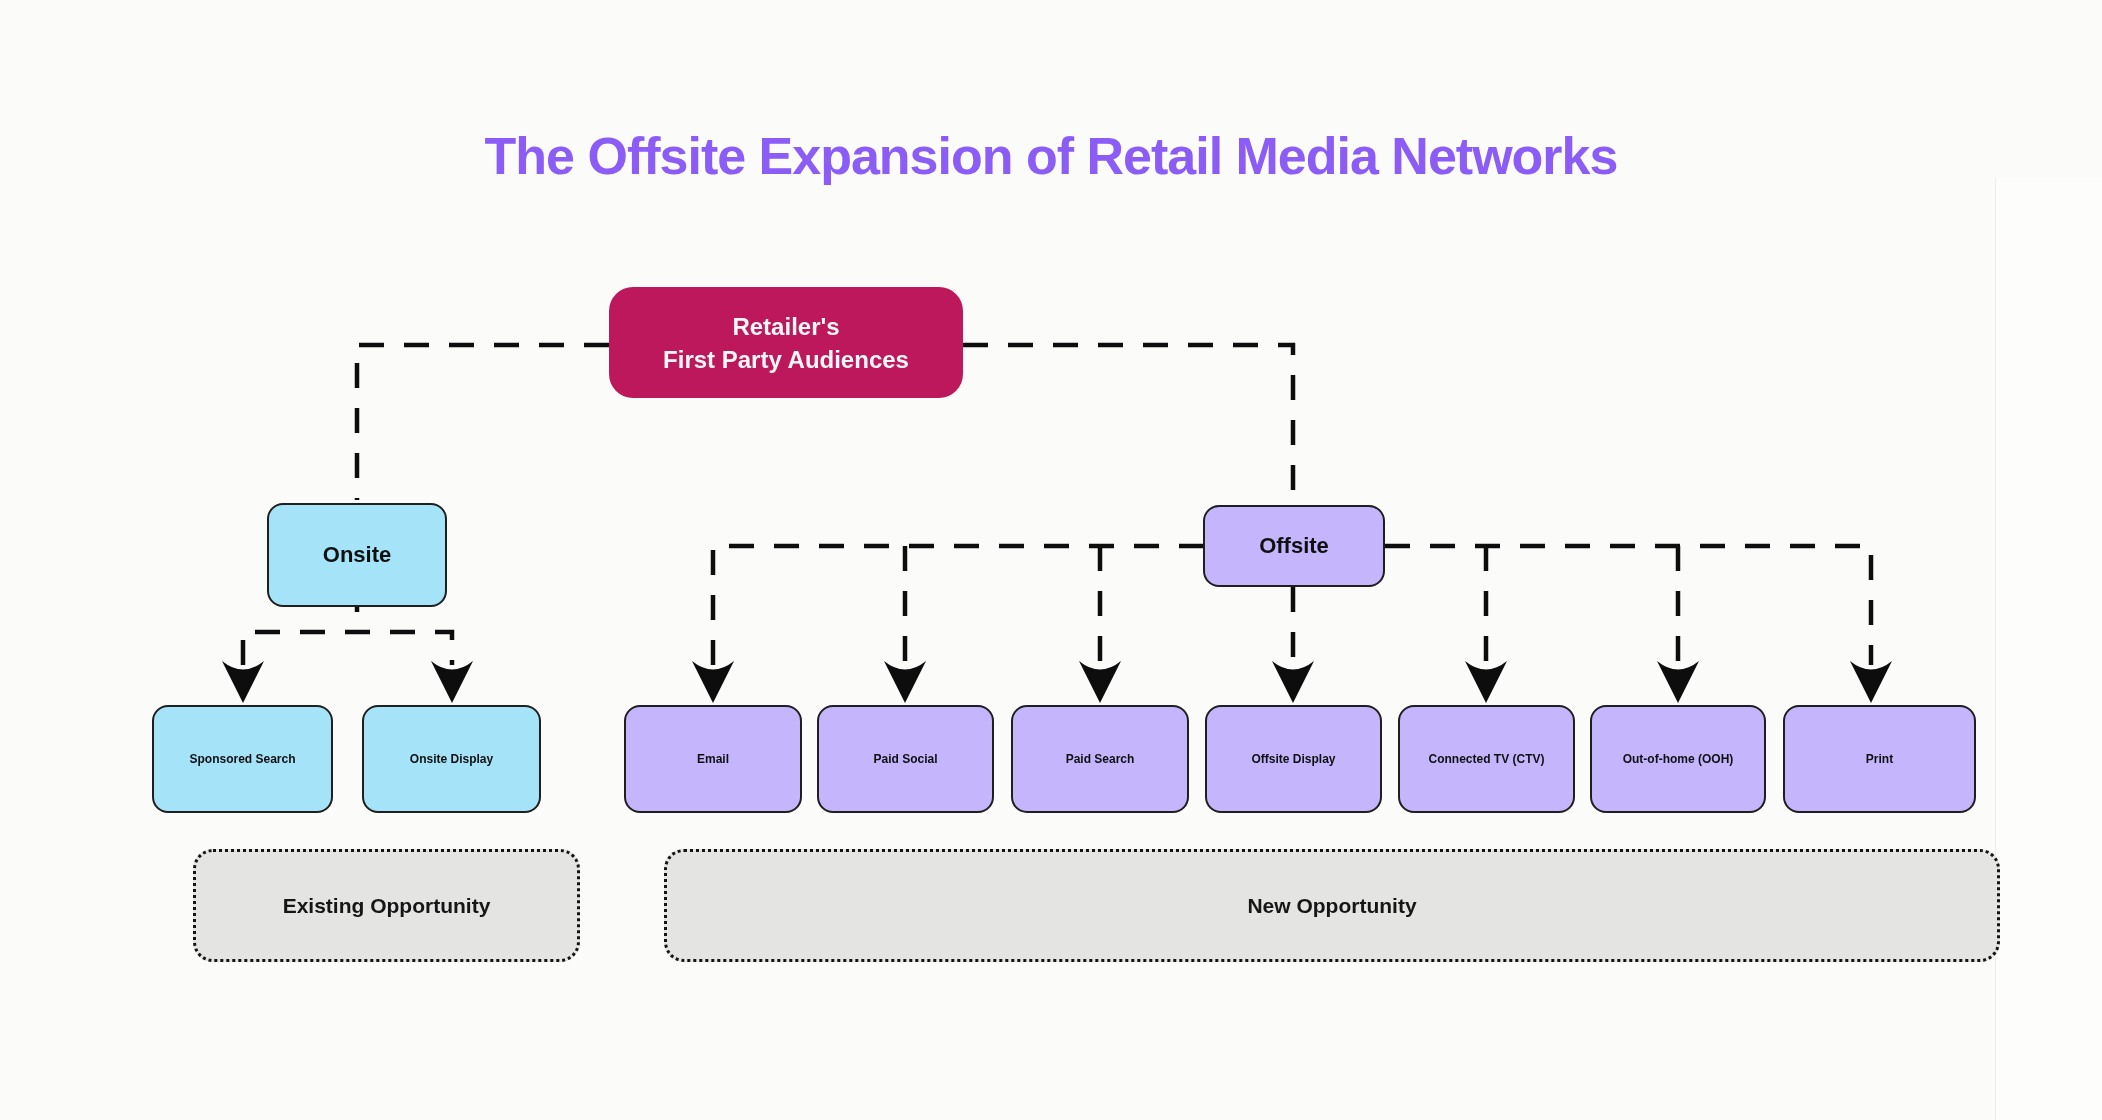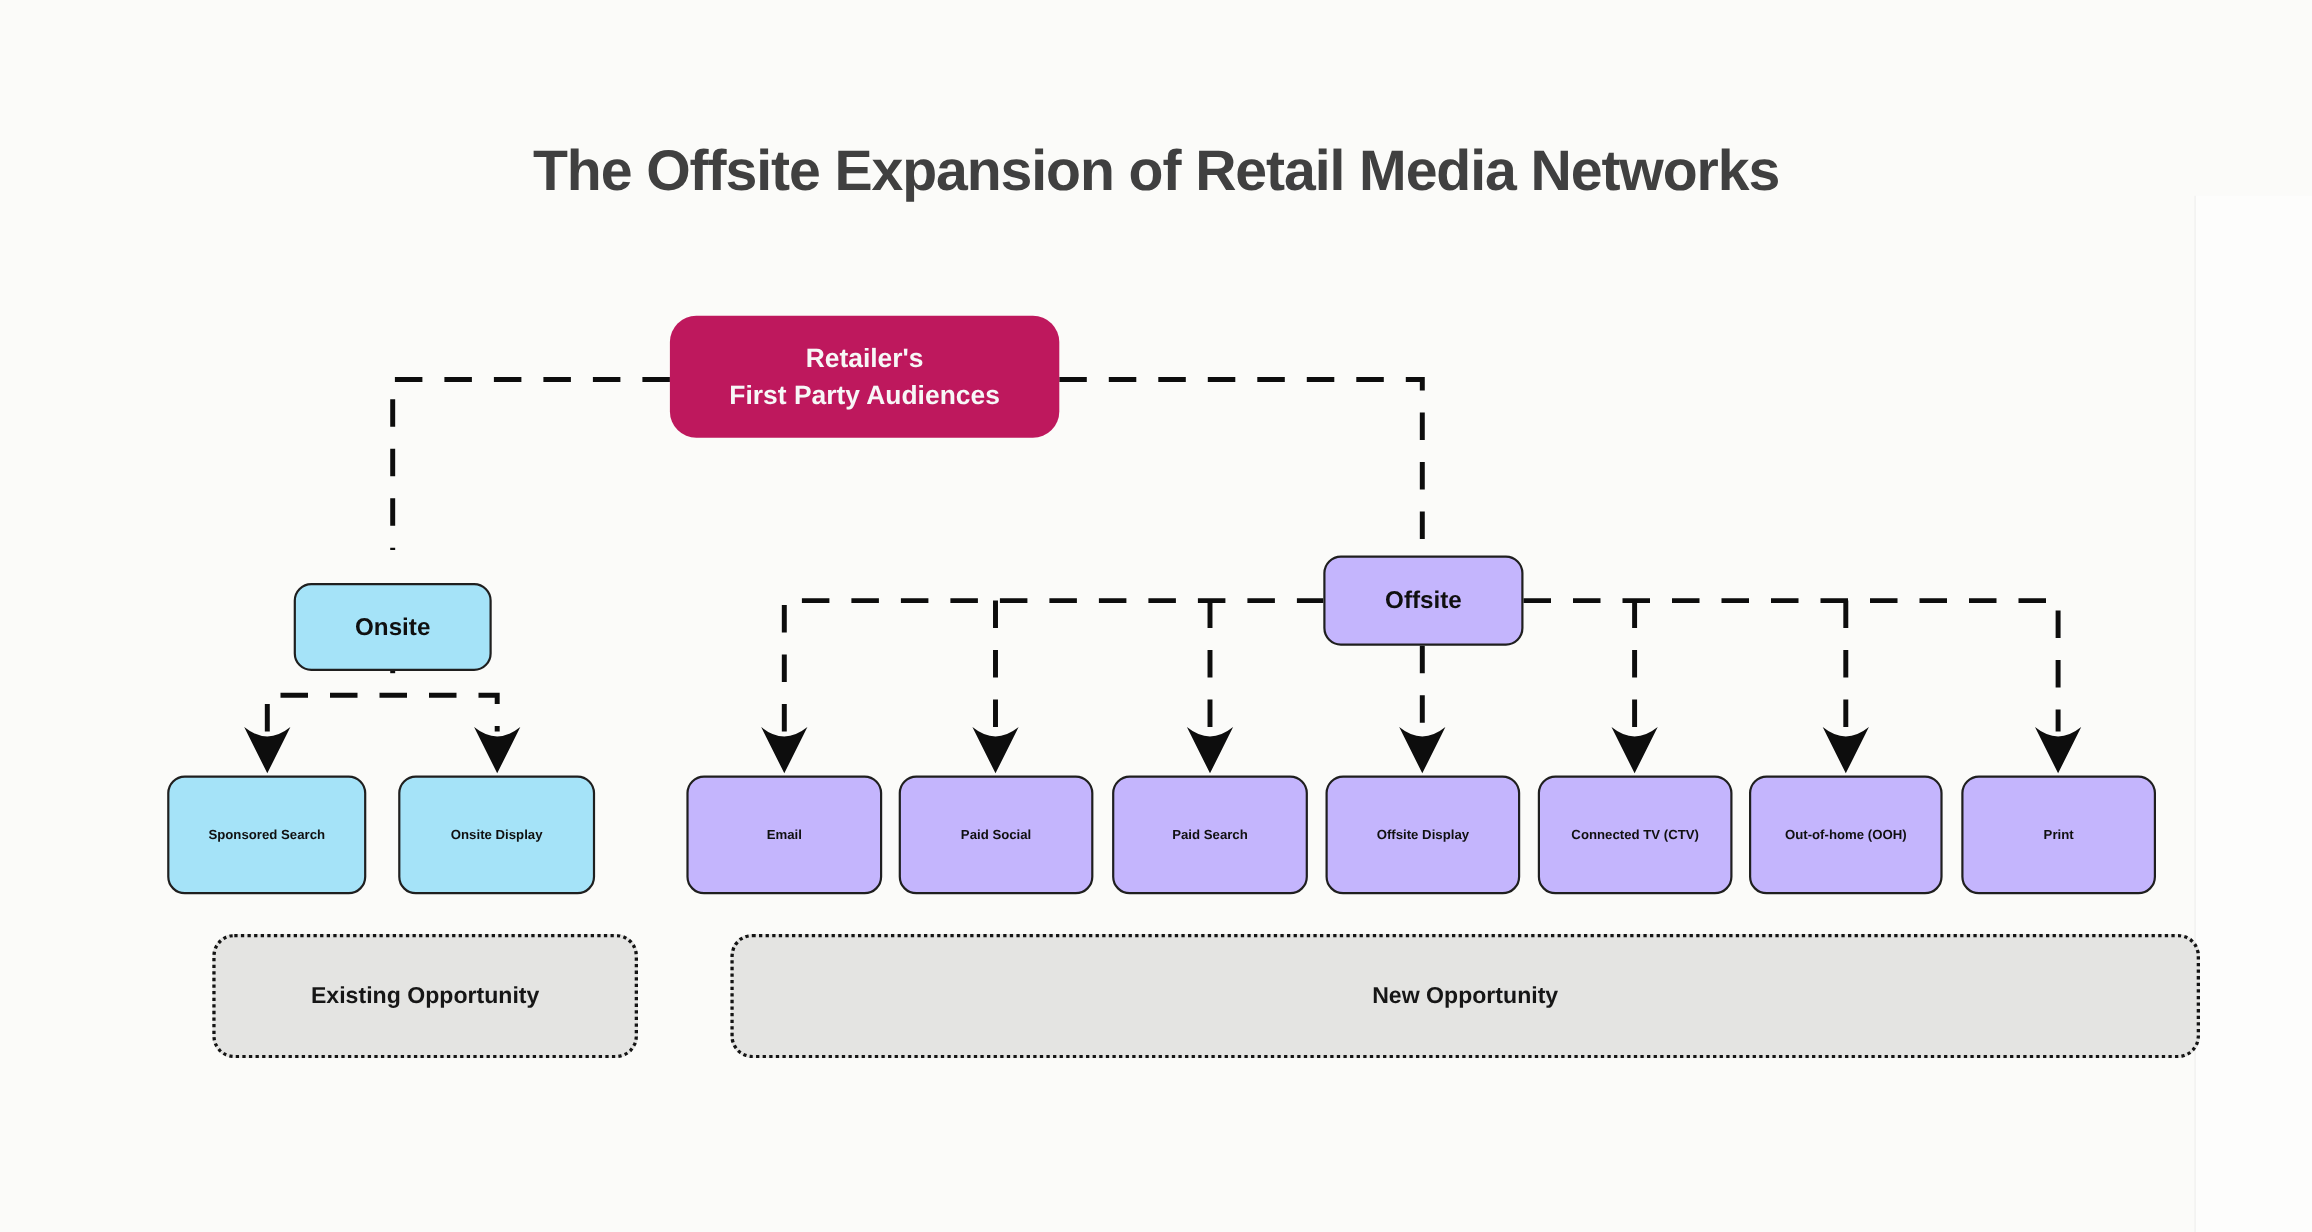--- a/index.html
+++ b/index.html
@@ -2,21 +2,21 @@
 <html><head>
 <meta charset="utf-8">
 <style>
   html,body{margin:0;padding:0;}
   body{font-family:"Liberation Sans", sans-serif; background:#fbfbf9;}
   #canvas{position:relative; width:2102px; height:1120px; background:#fbfbf9; overflow:hidden;}
 
   .title{
     position:absolute; left:0; right:0; top:126px;
     text-align:center; font-size:52px; font-weight:700; letter-spacing:-1px;
-    color:#404040;
+    color:#8b5cf6;
   }
 
   .node{
     position:absolute; display:flex; align-items:center; justify-content:center;
     text-align:center; box-sizing:border-box; color:#101010; font-weight:700;
     z-index:2;
   }
   .node.root{
     background:#be185d; color:#f7f7f7; border-radius:24px;
     font-size:24px; line-height:33px;
@@ -42,31 +42,31 @@
   .edge{fill:none; stroke:#0d0d0d; stroke-width:4.5; stroke-dasharray:25 20;}
   .head{fill:#0d0d0d; stroke:none;}
 
   .right-boundary{
     position:absolute; left:1995px; top:178px; width:107px; height:942px;
     background:#fdfdfc; border-left:1px solid #ededeb; z-index:0;
   }
 
   
   #node-root{left:609px; top:287px; width:354px; height:111px;}
-  #node-onsite{left:267px; top:503px; width:180px; height:80px;margin-top:27px;}
+  #node-onsite{left:267px; top:503px; width:180px; height:104px;}
   #node-offsite{left:1203px; top:505px; width:182px; height:82px;}
   #leaf-sponsored-search{left:152px; width:181px;}
   #leaf-onsite-display{left:362px; width:179px;}
   #leaf-email{left:624px; width:178px;}
   #leaf-paid-social{left:817px; width:177px;}
   #leaf-paid-search{left:1011px; width:178px;}
   #leaf-offsite-display{left:1205px; width:177px;}
   #leaf-connected-tv{left:1398px; width:177px;}
   #leaf-out-of-home{left:1590px; width:176px;}
-  #leaf-print{left:1783px; width:177px;}
+  #leaf-print{left:1783px; width:193px;}
   #zone-existing{left:153px; width:387px;}
   #zone-new{left:624px; width:1336px;}
 </style>
 </head>
 <body>
 
 <div id="canvas">
 
   <div class="right-boundary"></div>
 

